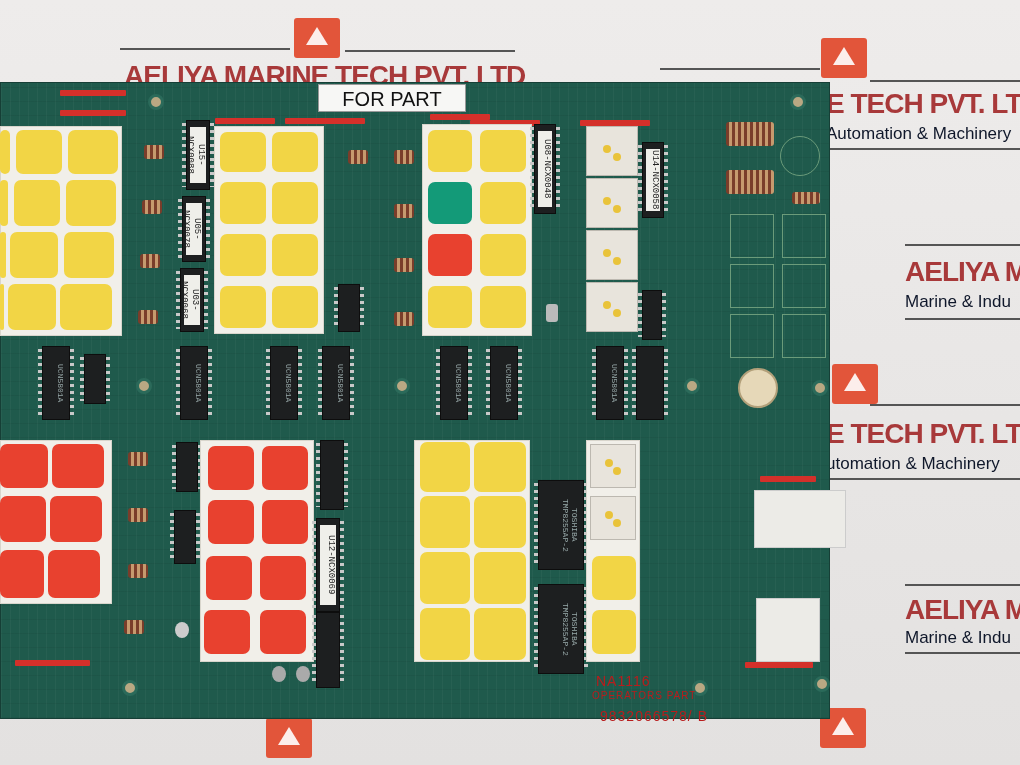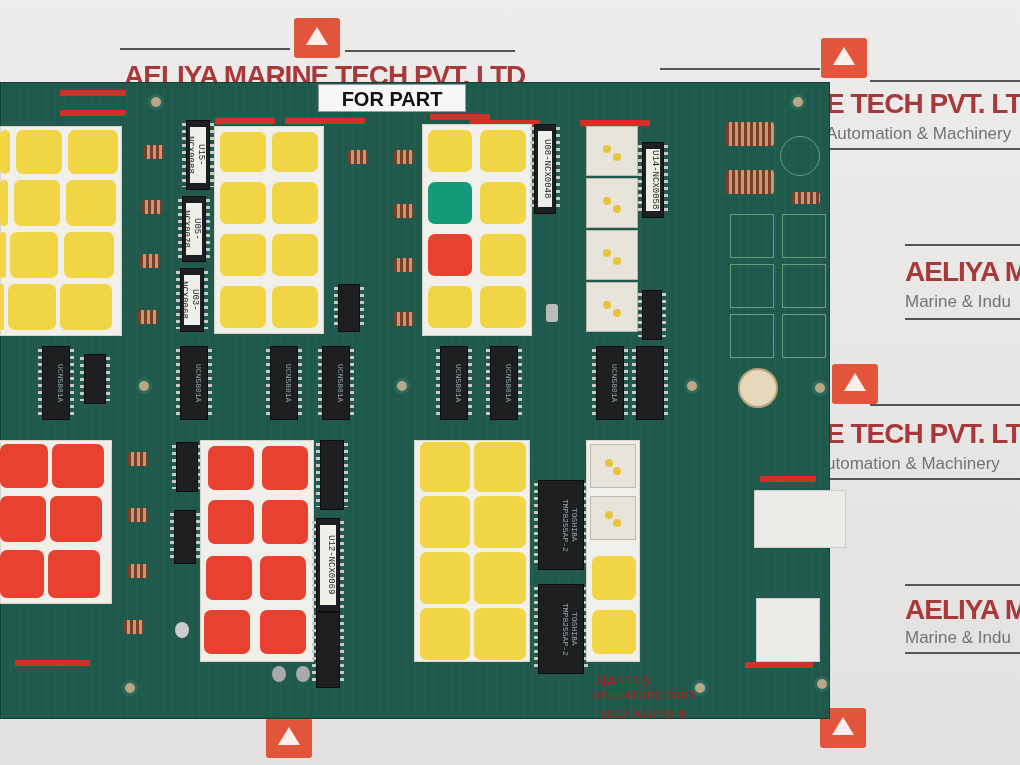--- a/index.html
+++ b/index.html
@@ -2,24 +2,24 @@
 <html><head>
 <meta charset="utf-8">
 <style>
 *{box-sizing:border-box;margin:0;padding:0}
 body{width:1020px;height:765px;overflow:hidden;background:#e9e7e6;font-family:"Liberation Sans",sans-serif;position:relative}
 .bg{position:absolute;inset:0;background:linear-gradient(180deg,#eeeceb,#e3e1e0)}
 .wm-logo{position:absolute;width:46px;height:40px;background:#e2553a;border-radius:3px}
 .wm-logo::after{content:"";position:absolute;left:12px;top:9px;border-left:11px solid transparent;border-right:11px solid transparent;border-bottom:18px solid #fff;opacity:.9}
 .wm-line{position:absolute;height:2px;background:#555}
 .wm-title{position:absolute;color:#a8393a;font-weight:bold;font-size:28px;letter-spacing:-1px;white-space:nowrap}
-.wm-sub{position:absolute;color:#737373;font-size:17px;white-space:nowrap}
+.wm-sub{position:absolute;color:#0f172a;font-size:17px;white-space:nowrap}
 .pcb{position:absolute;left:0;top:82px;width:830px;height:637px;background:#1f5a4c;border:1px solid #163f36;
  background-image:repeating-linear-gradient(90deg,rgba(255,255,255,.035) 0 1px,transparent 1px 9px),repeating-linear-gradient(0deg,rgba(0,0,0,.05) 0 1px,transparent 1px 14px);}
-.label-part{position:absolute;left:318px;top:84px;width:148px;height:28px;background:#f7f7f5;border:1px solid #999;font-weight:bold;font-size:20px;color:#111;text-align:center;line-height:28px}
+.label-part{position:absolute;left:318px;top:84px;width:148px;height:28px;background:#f7f7f5;border:1px solid #999;font-weight:normal;font-size:20px;color:#111;text-align:center;line-height:28px}
 .mod{position:absolute;background:#f1efe9;border:1px solid #d8d5cc}
 .key{position:absolute;border-radius:7px}
 .y{background:#f2d545}.r{background:#e8412f}.g{background:#139a78}
 .ic{position:absolute;background:#1d1f20;border:1px solid #0d0d0d}
 .ic::before,.ic::after{content:"";position:absolute;top:2px;bottom:2px;width:4px;background:repeating-linear-gradient(180deg,#c9c9c9 0 3px,transparent 3px 7px)}
 .ic::before{left:-5px}.ic::after{right:-5px}
 .ic-label{position:absolute;left:3px;right:3px;top:6px;bottom:6px;background:#efefea;color:#222;font-size:9px;writing-mode:vertical-rl;text-align:center;line-height:1.2;font-family:"Liberation Mono",monospace}
 .ic-text{position:absolute;inset:4px;color:#9aa;font-size:8px;writing-mode:vertical-rl;text-align:center;font-family:"Liberation Mono",monospace}
 .res{position:absolute;width:20px;height:14px;background:repeating-linear-gradient(90deg,#7a3d2a 0 3px,#c69a6e 3px 6px);border-radius:3px}
 .redbar{position:absolute;height:6px;background:#d4302a;border-radius:1px}
@@ -275,13 +275,13 @@
 
 <div class="cap" style="left:175px;top:622px;width:14px;height:16px;background:#ccc;border-radius:50%"></div>
 <div class="cap" style="left:272px;top:666px;width:14px;height:16px;background:#aaa;border-radius:50%"></div>
 <div class="cap" style="left:296px;top:666px;width:14px;height:16px;background:#aaa;border-radius:50%"></div>
 <div class="hole" style="left:122px;top:680px"></div>
 <div class="hole" style="left:692px;top:680px"></div>
 <div class="hole" style="left:814px;top:676px"></div>
 
 <div class="silk" style="left:596px;top:673px;font-size:14px">NA1116</div>
 <div class="silk" style="left:592px;top:690px;font-size:10px">OPERATORS PART</div>
-<div class="silk" style="left:600px;top:708px;font-size:11px">9832066578/ B</div>
+<div class="silk" style="left:600px;top:708px;font-size:14px">9832066578/ B</div>
 
 </body></html>

